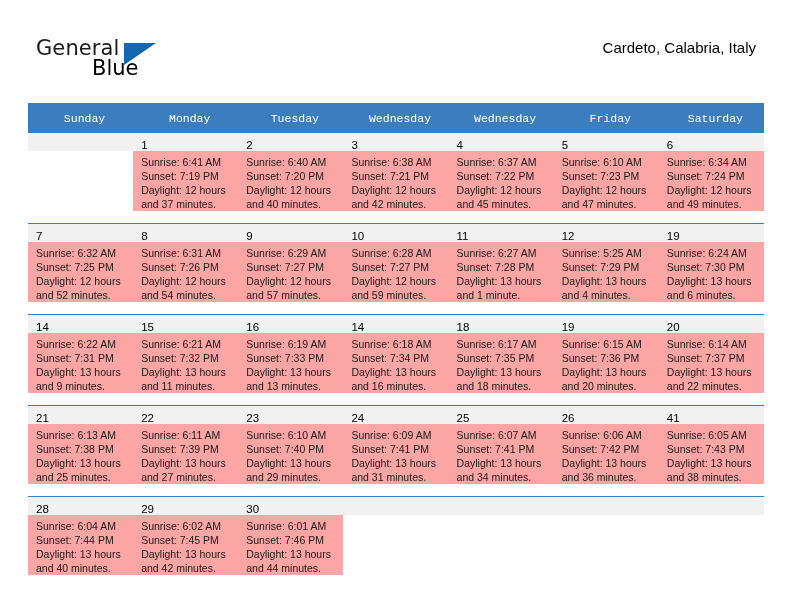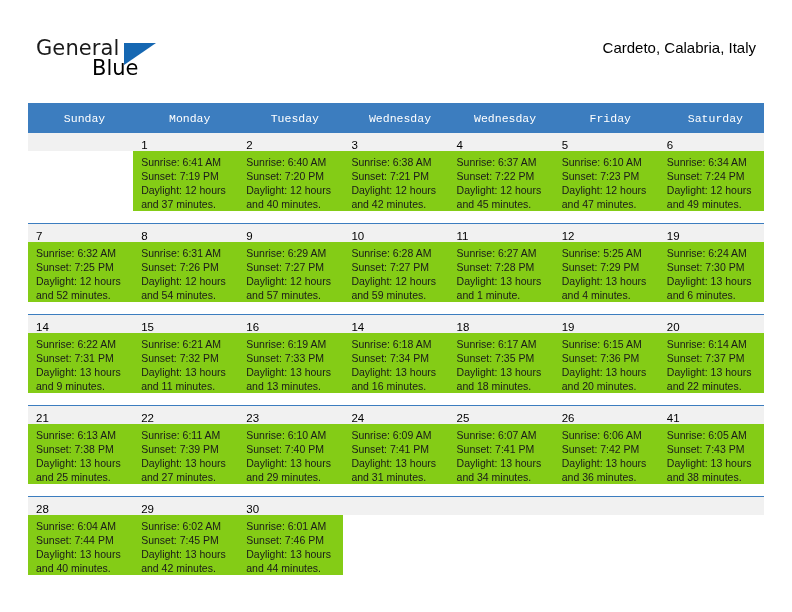--- a/index.html
+++ b/index.html
@@ -129,21 +129,21 @@
     box-sizing: border-box;
   }
   .daynum {
     font-size: 11.5px;
     color: #000;
     line-height: 14px;
     font-family: "Liberation Sans", sans-serif;
   }
   .daybody {
     padding: 4px 6px 0 8px;
-    background: #84cc16;
+    background: #fca5a5;
   }
   .daybody div {
     font-size: 10.5px;
     line-height: 14px;
     color: #1a1a1a;
     white-space: nowrap;
     font-family: "Liberation Sans", sans-serif;
   }
   .daycell.blank .daynum-band { background: #f1f1f1; }
   .daycell.blank .daybody { background: #ffffff; }

